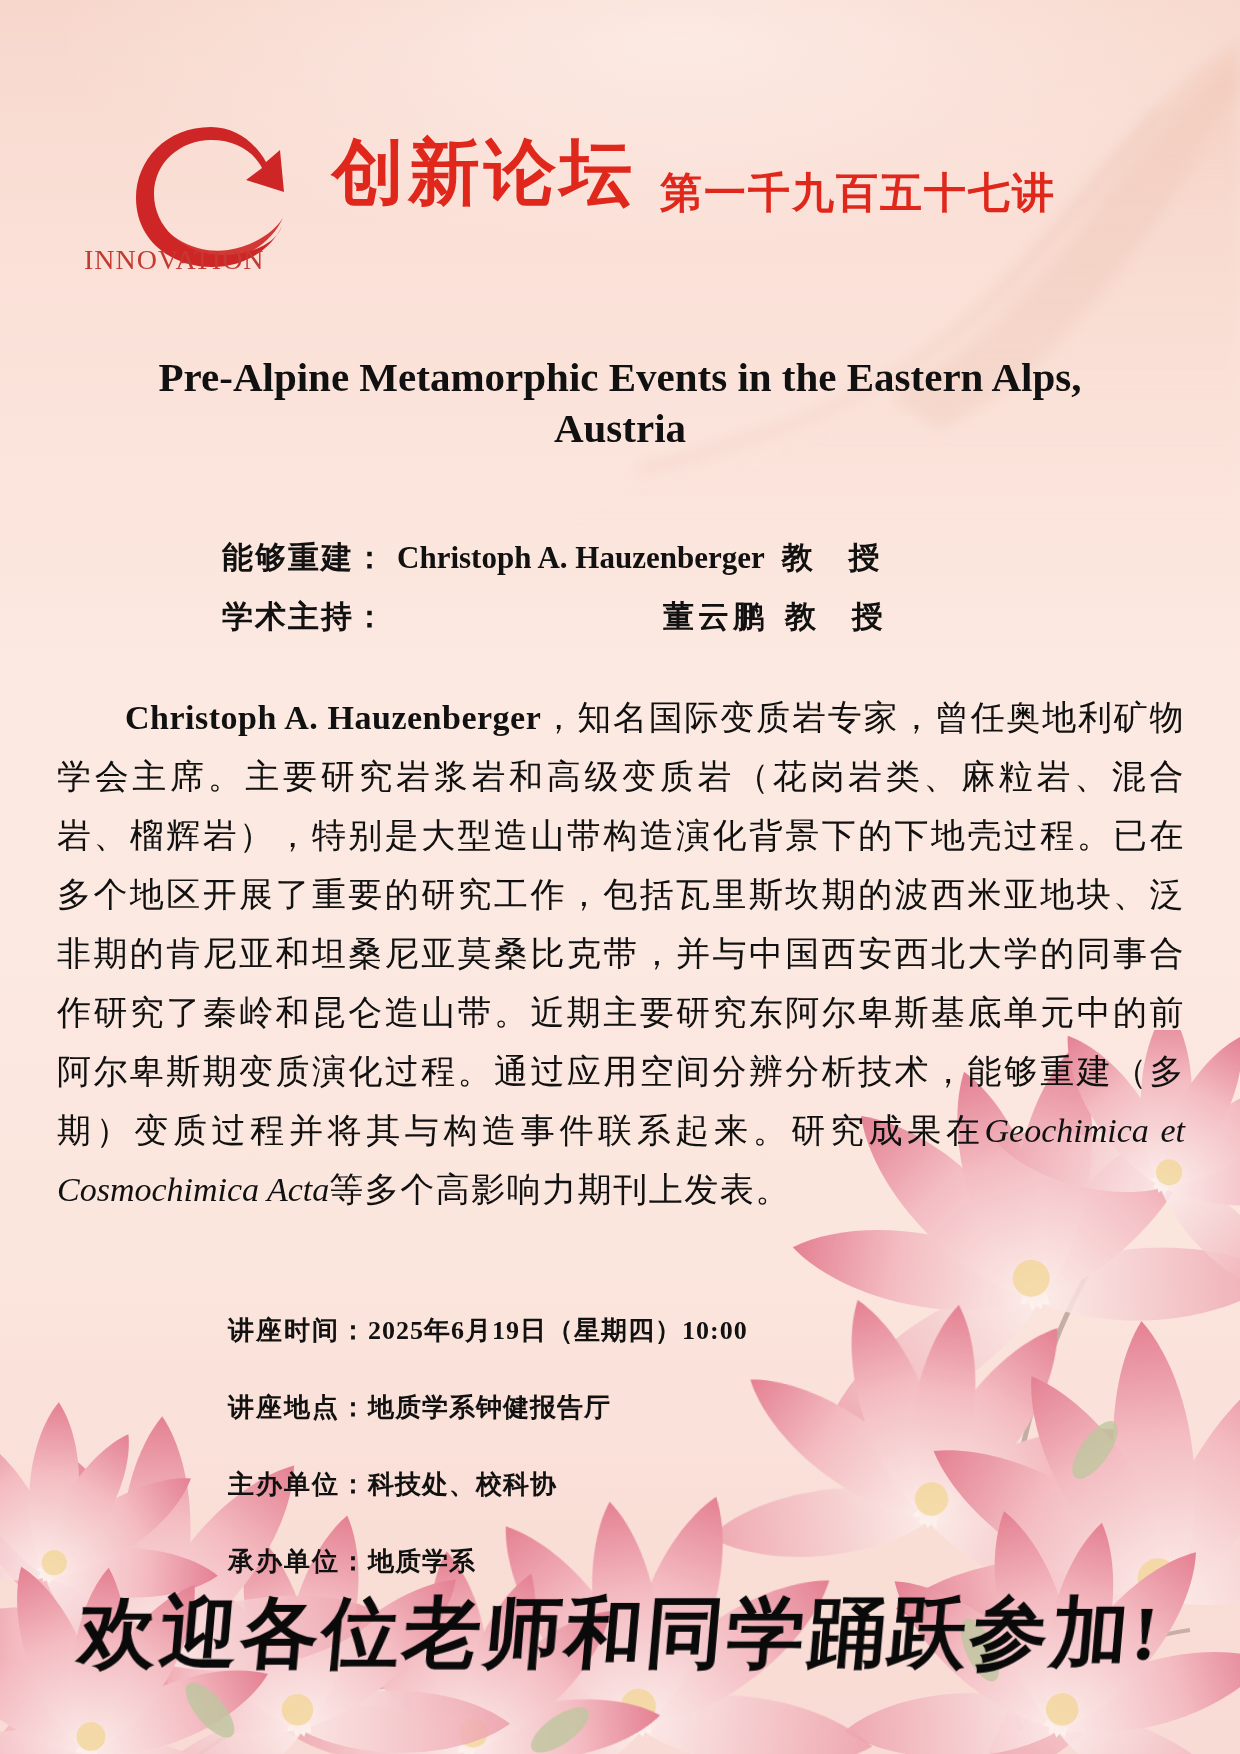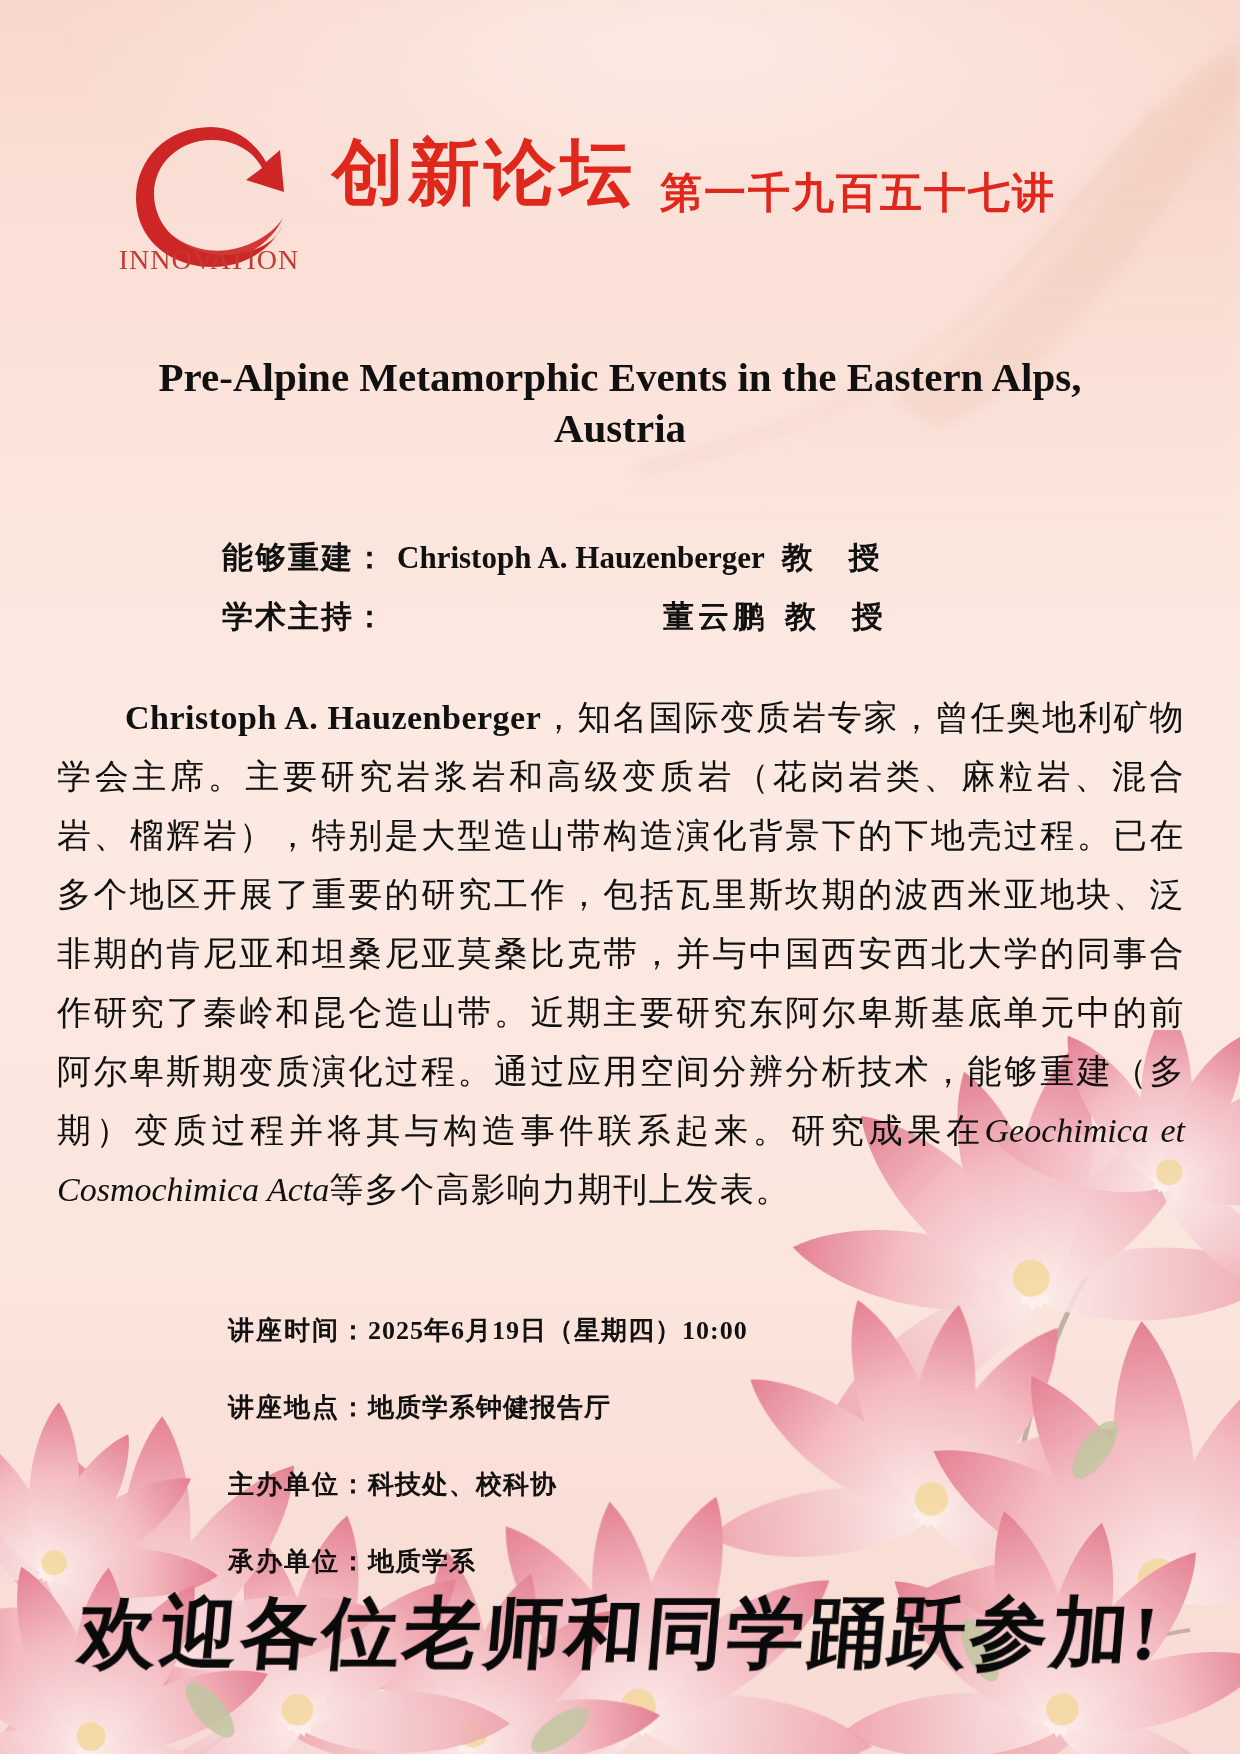--- a/index.html
+++ b/index.html
@@ -18,21 +18,21 @@
     background:radial-gradient(ellipse 900px 300px at 55% 10%,rgba(255,248,244,.55),rgba(255,248,244,0) 70%);
     pointer-events:none;
   }
   
   .greatwall{position:absolute;top:0;right:0;width:720px;height:580px;opacity:.5;pointer-events:none;}
   .flowers{position:absolute;left:0;top:1030px;width:1240px;height:724px;pointer-events:none;}
   
   .logo-svg{position:absolute;left:126px;top:122px;width:170px;height:150px;}
   .logo-word{
     position:absolute;left:84px;top:244px;width:250px;
-    text-align:center;font-size:28px;letter-spacing:1px;color:#c43a32;
+    text-align:left;font-size:28px;letter-spacing:1px;color:#c43a32;
     font-family:"Liberation Serif",serif;
   }
   .forum-title{
     position:absolute;left:306px;top:136px;
     font-family:"Liberation Sans","DejaVu Sans",sans-serif;
     font-weight:900;font-size:72px;line-height:1;color:#e0271c;
     letter-spacing:4px;white-space:nowrap;margin-left:26px;
   }
   .lecture-no{
     position:absolute;left:660px;top:172px;

